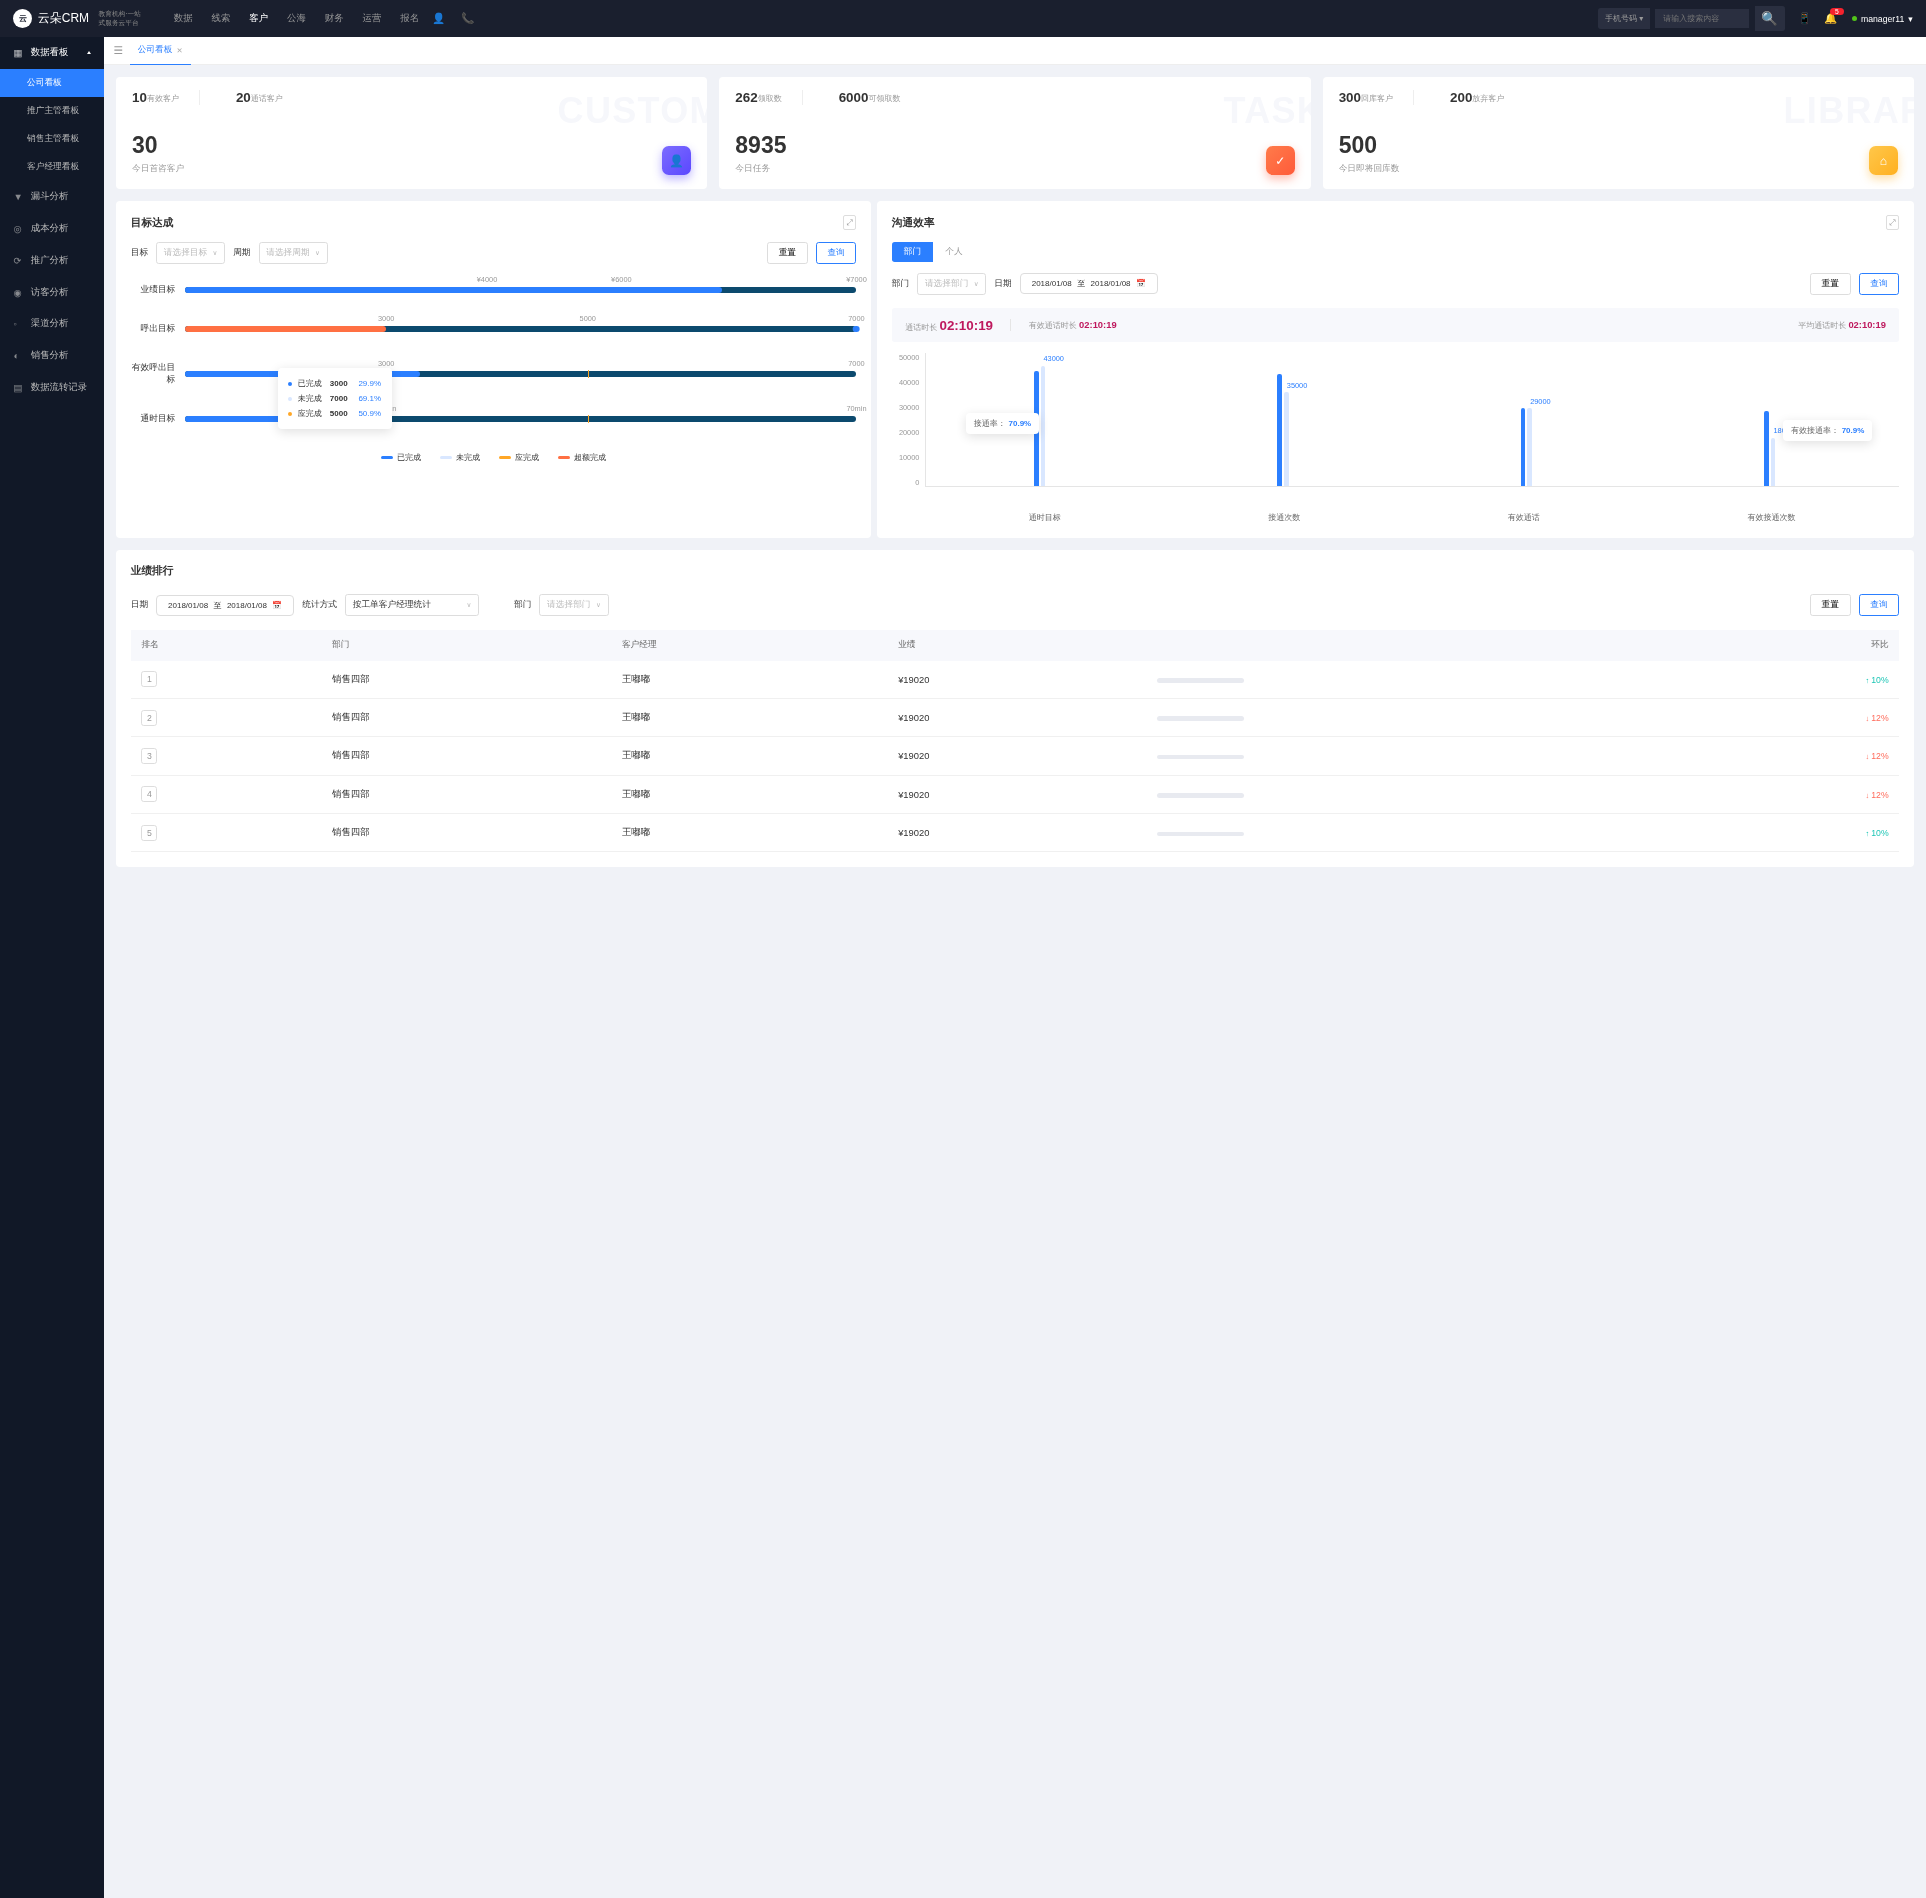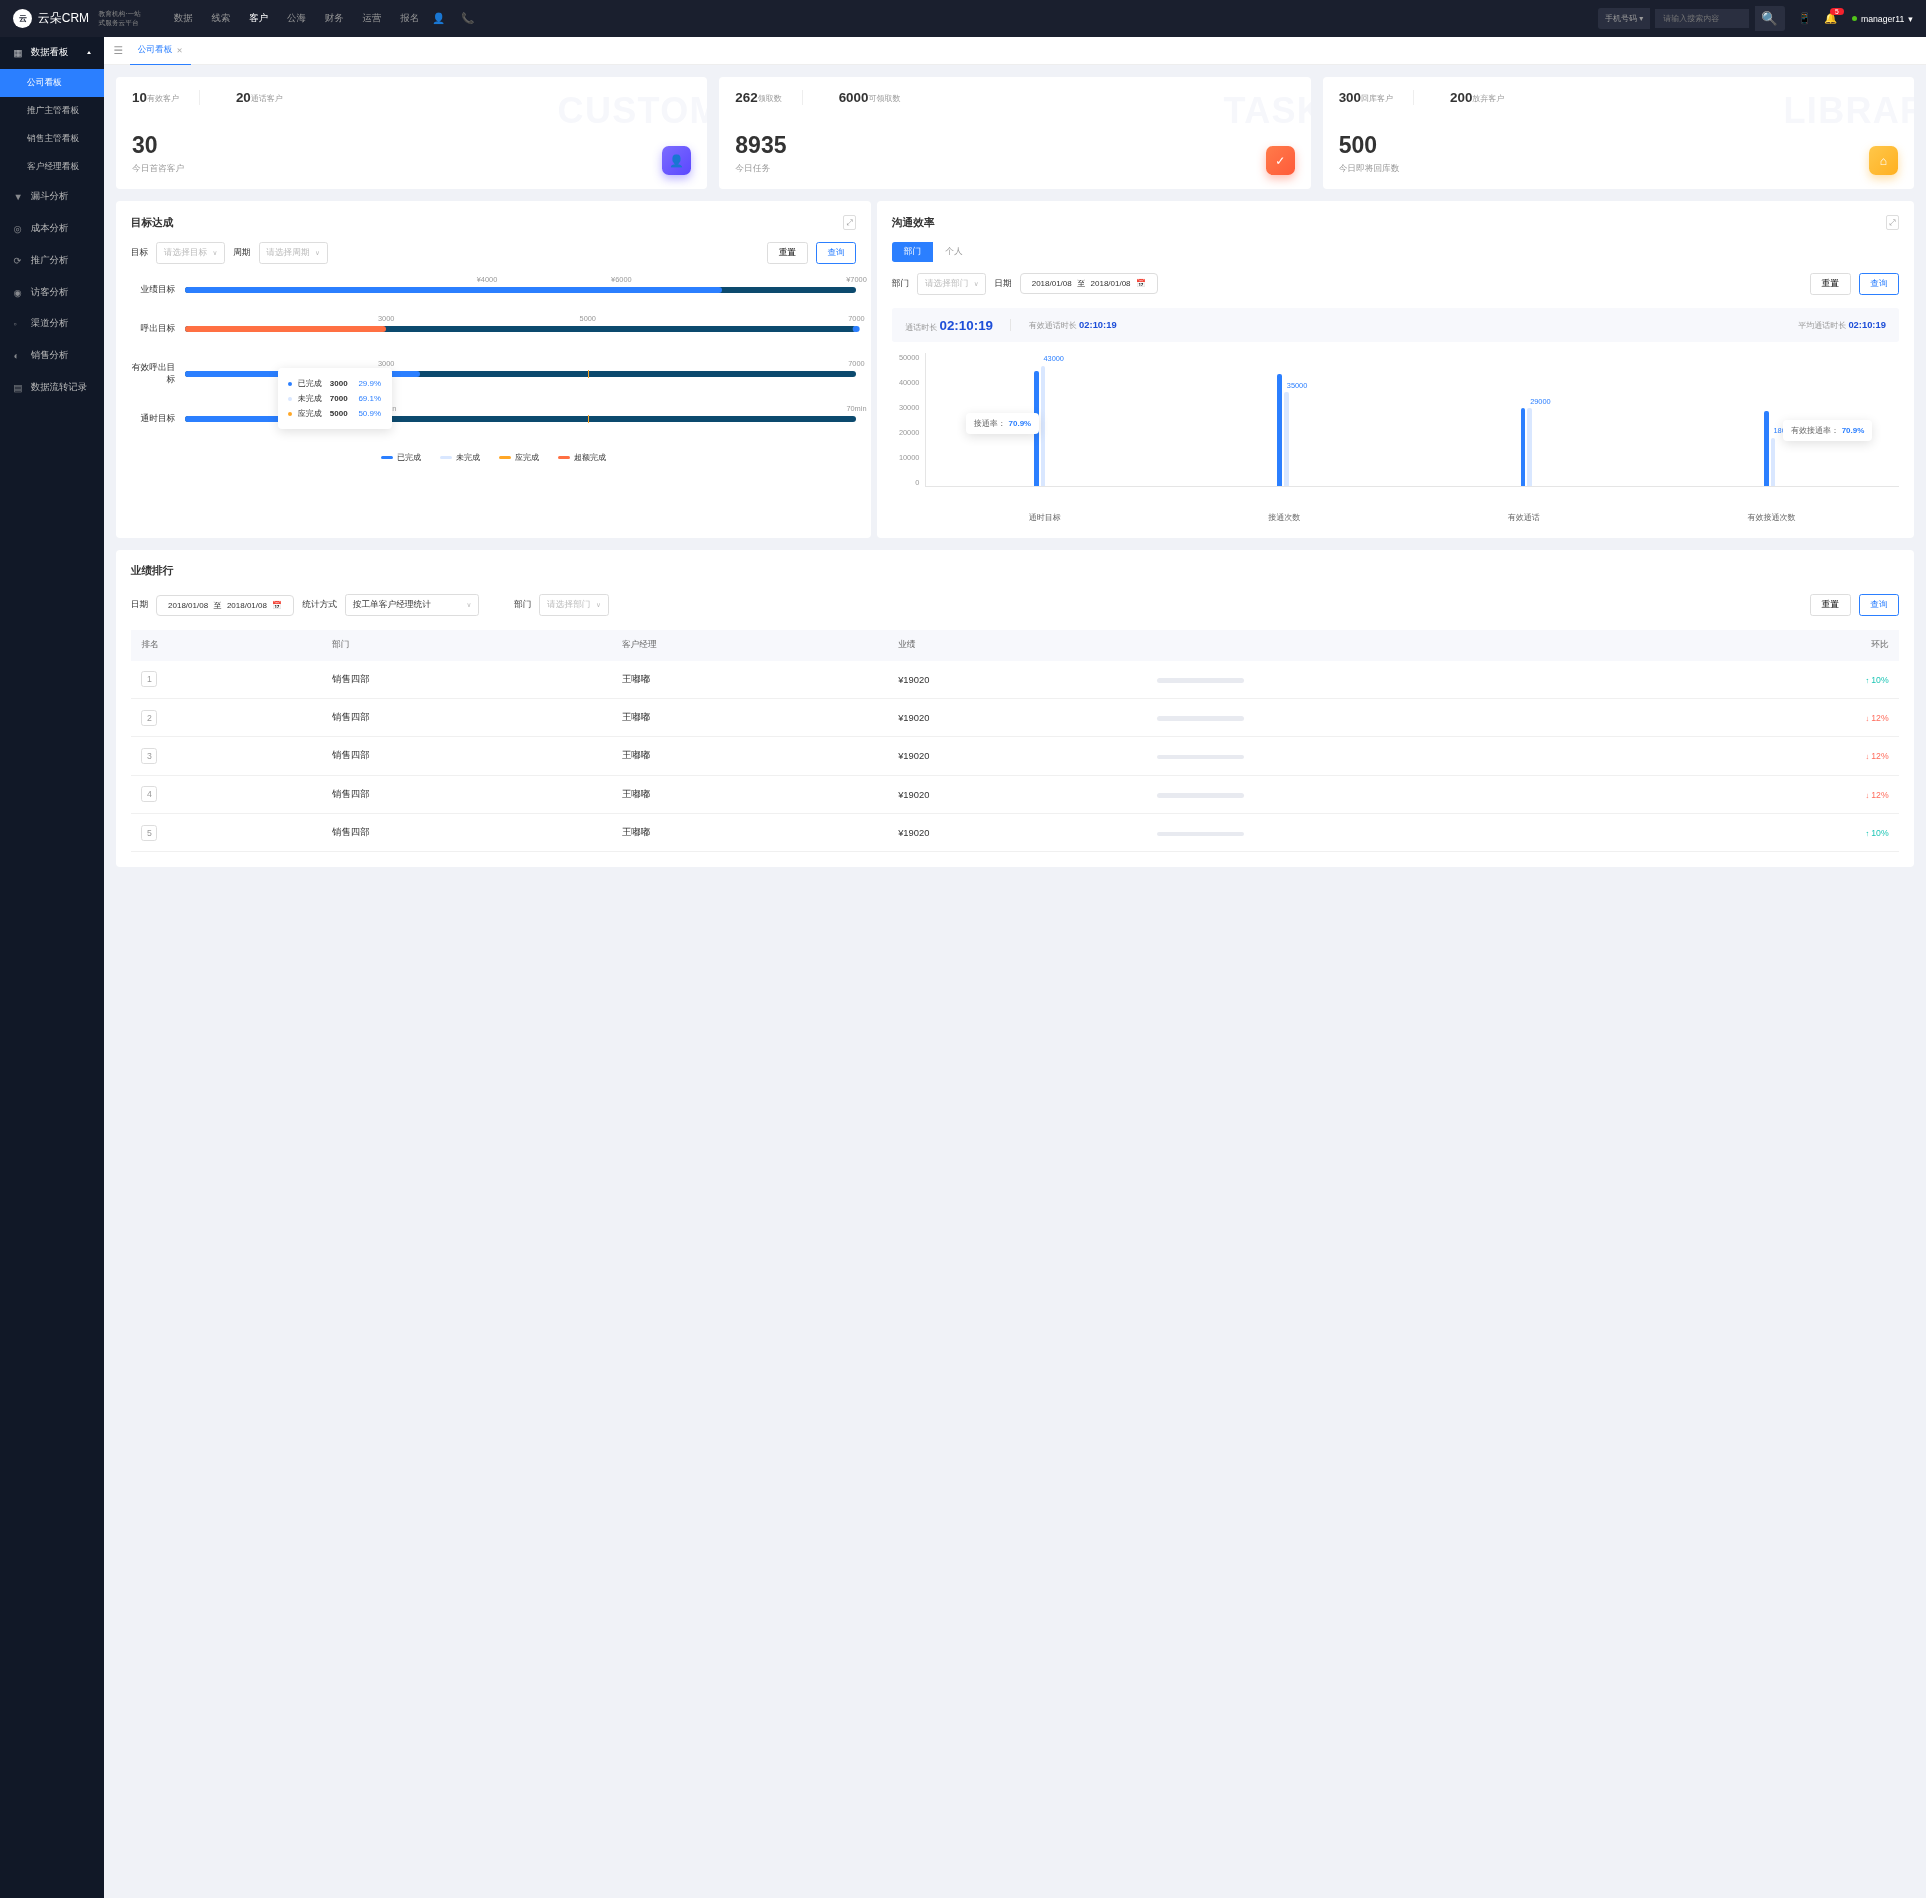--- a/index.html
+++ b/index.html
@@ -100,21 +100,21 @@
     .tip-dot { width: 4px; height: 4px; border-radius: 50%; }
     .tip-val { font-weight: 600; margin-left: 2.7px; }
     .tip-pct { color: #2b7fff; margin-left: 5.4px; }
     
     
     .date-input { border: 0.7px solid #ddd; border-radius: 4px; padding: 4px 11px; font-size: 8px; display: flex; align-items: center; gap: 5.4px; background: #fff; cursor: pointer; }
     .date-input .cal-icon { color: #bbb; }
     .stat-bar { background: #f7f8fc; border-radius: 2.7px; padding: 9.4px 13.4px; display: flex; align-items: center; margin-bottom: 10.7px; }
     .stat-cell { font-size: 8px; color: #999; }
     .stat-cell + .stat-cell { padding-left: 17.4px; margin-left: 17.4px; border-left: 0.7px solid #e5e5e5; }
-    .stat-val { font-size: 13.4px; color: #1d4ed8; font-weight: 600; }
+    .stat-val { font-size: 13.4px; color: #be185d; font-weight: 600; }
     .stat-val.sm { font-size: 9.4px; }
     
     .bar-chart { position: relative; height: 154px; display: flex; }
     .y-axis { width: 33px; display: flex; flex-direction: column; justify-content: space-between; align-items: flex-end; padding-right: 5.4px; font-size: 7.4px; color: #999; height: 134px; }
     .bars-area { flex: 1; position: relative; height: 134px; border-bottom: 0.7px solid #e5e5e5; border-left: 0.7px solid #e5e5e5; }
     .bars-grid { position: absolute; inset: 0; display: flex; justify-content: space-around; }
     .bar-group { display: flex; gap: 2px; align-items: flex-end; width: 27px; position: relative; }
     .bar { width: 4.7px; border-radius: 2px 2px 0 0; }
     .bar.b-blue { background: #2b7fff; }
     .bar.b-light { background: #d9e7ff; }

